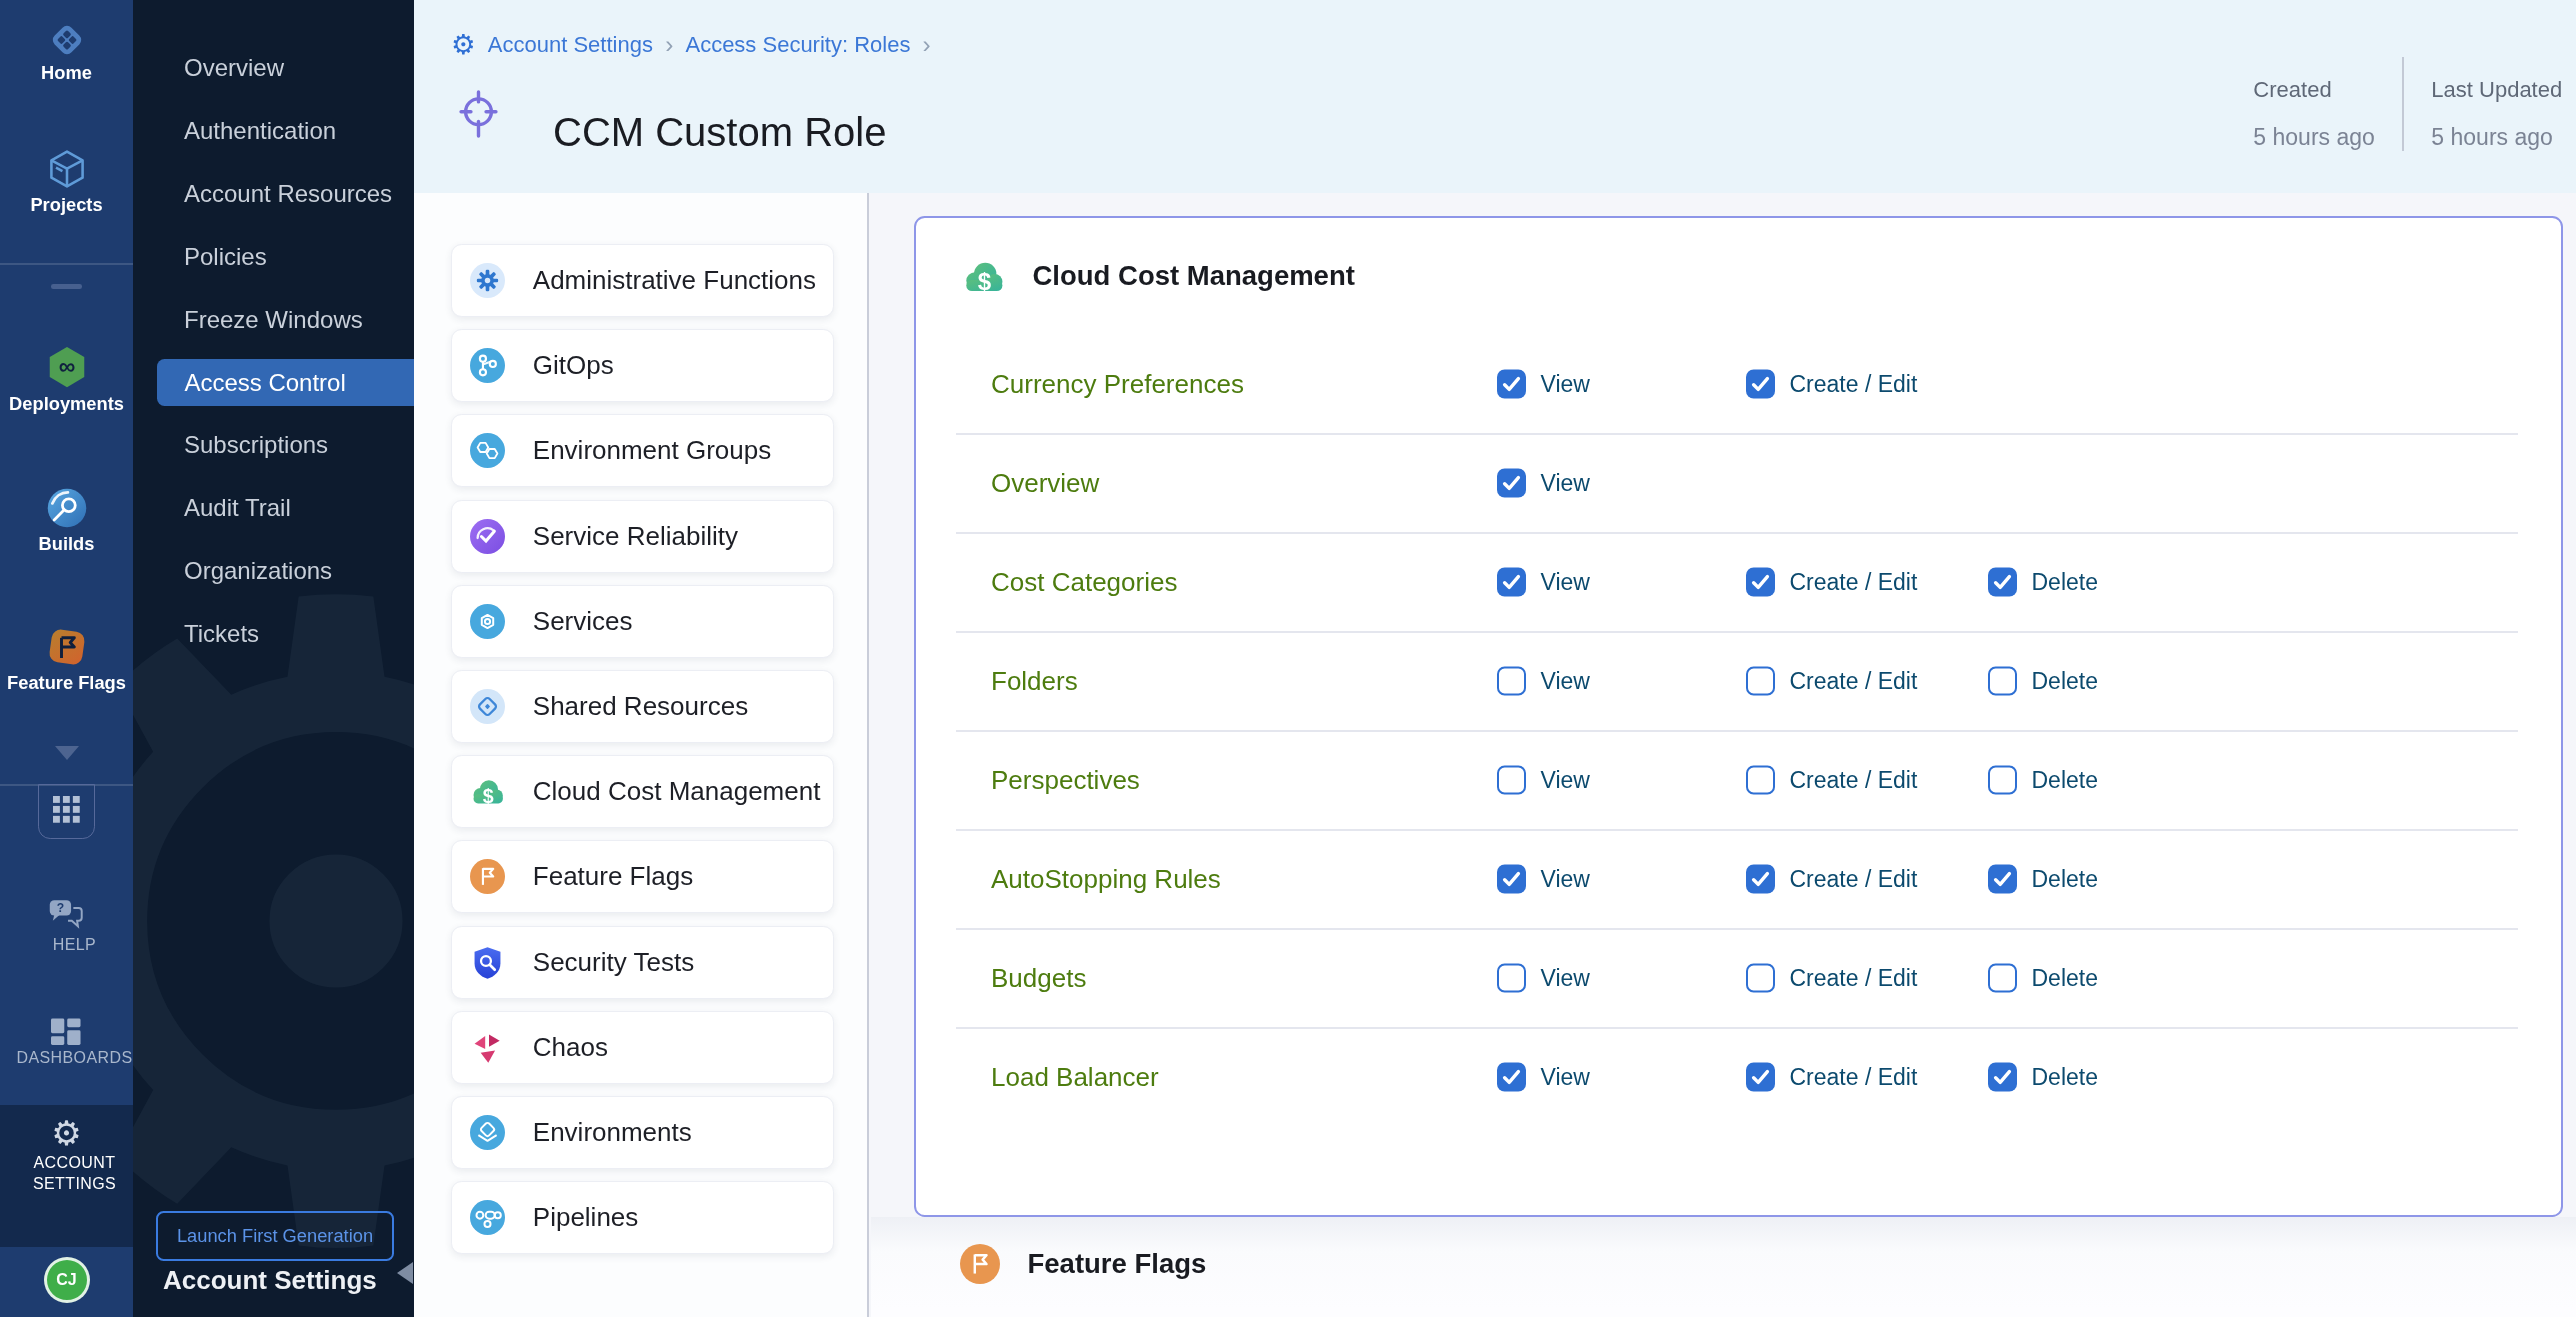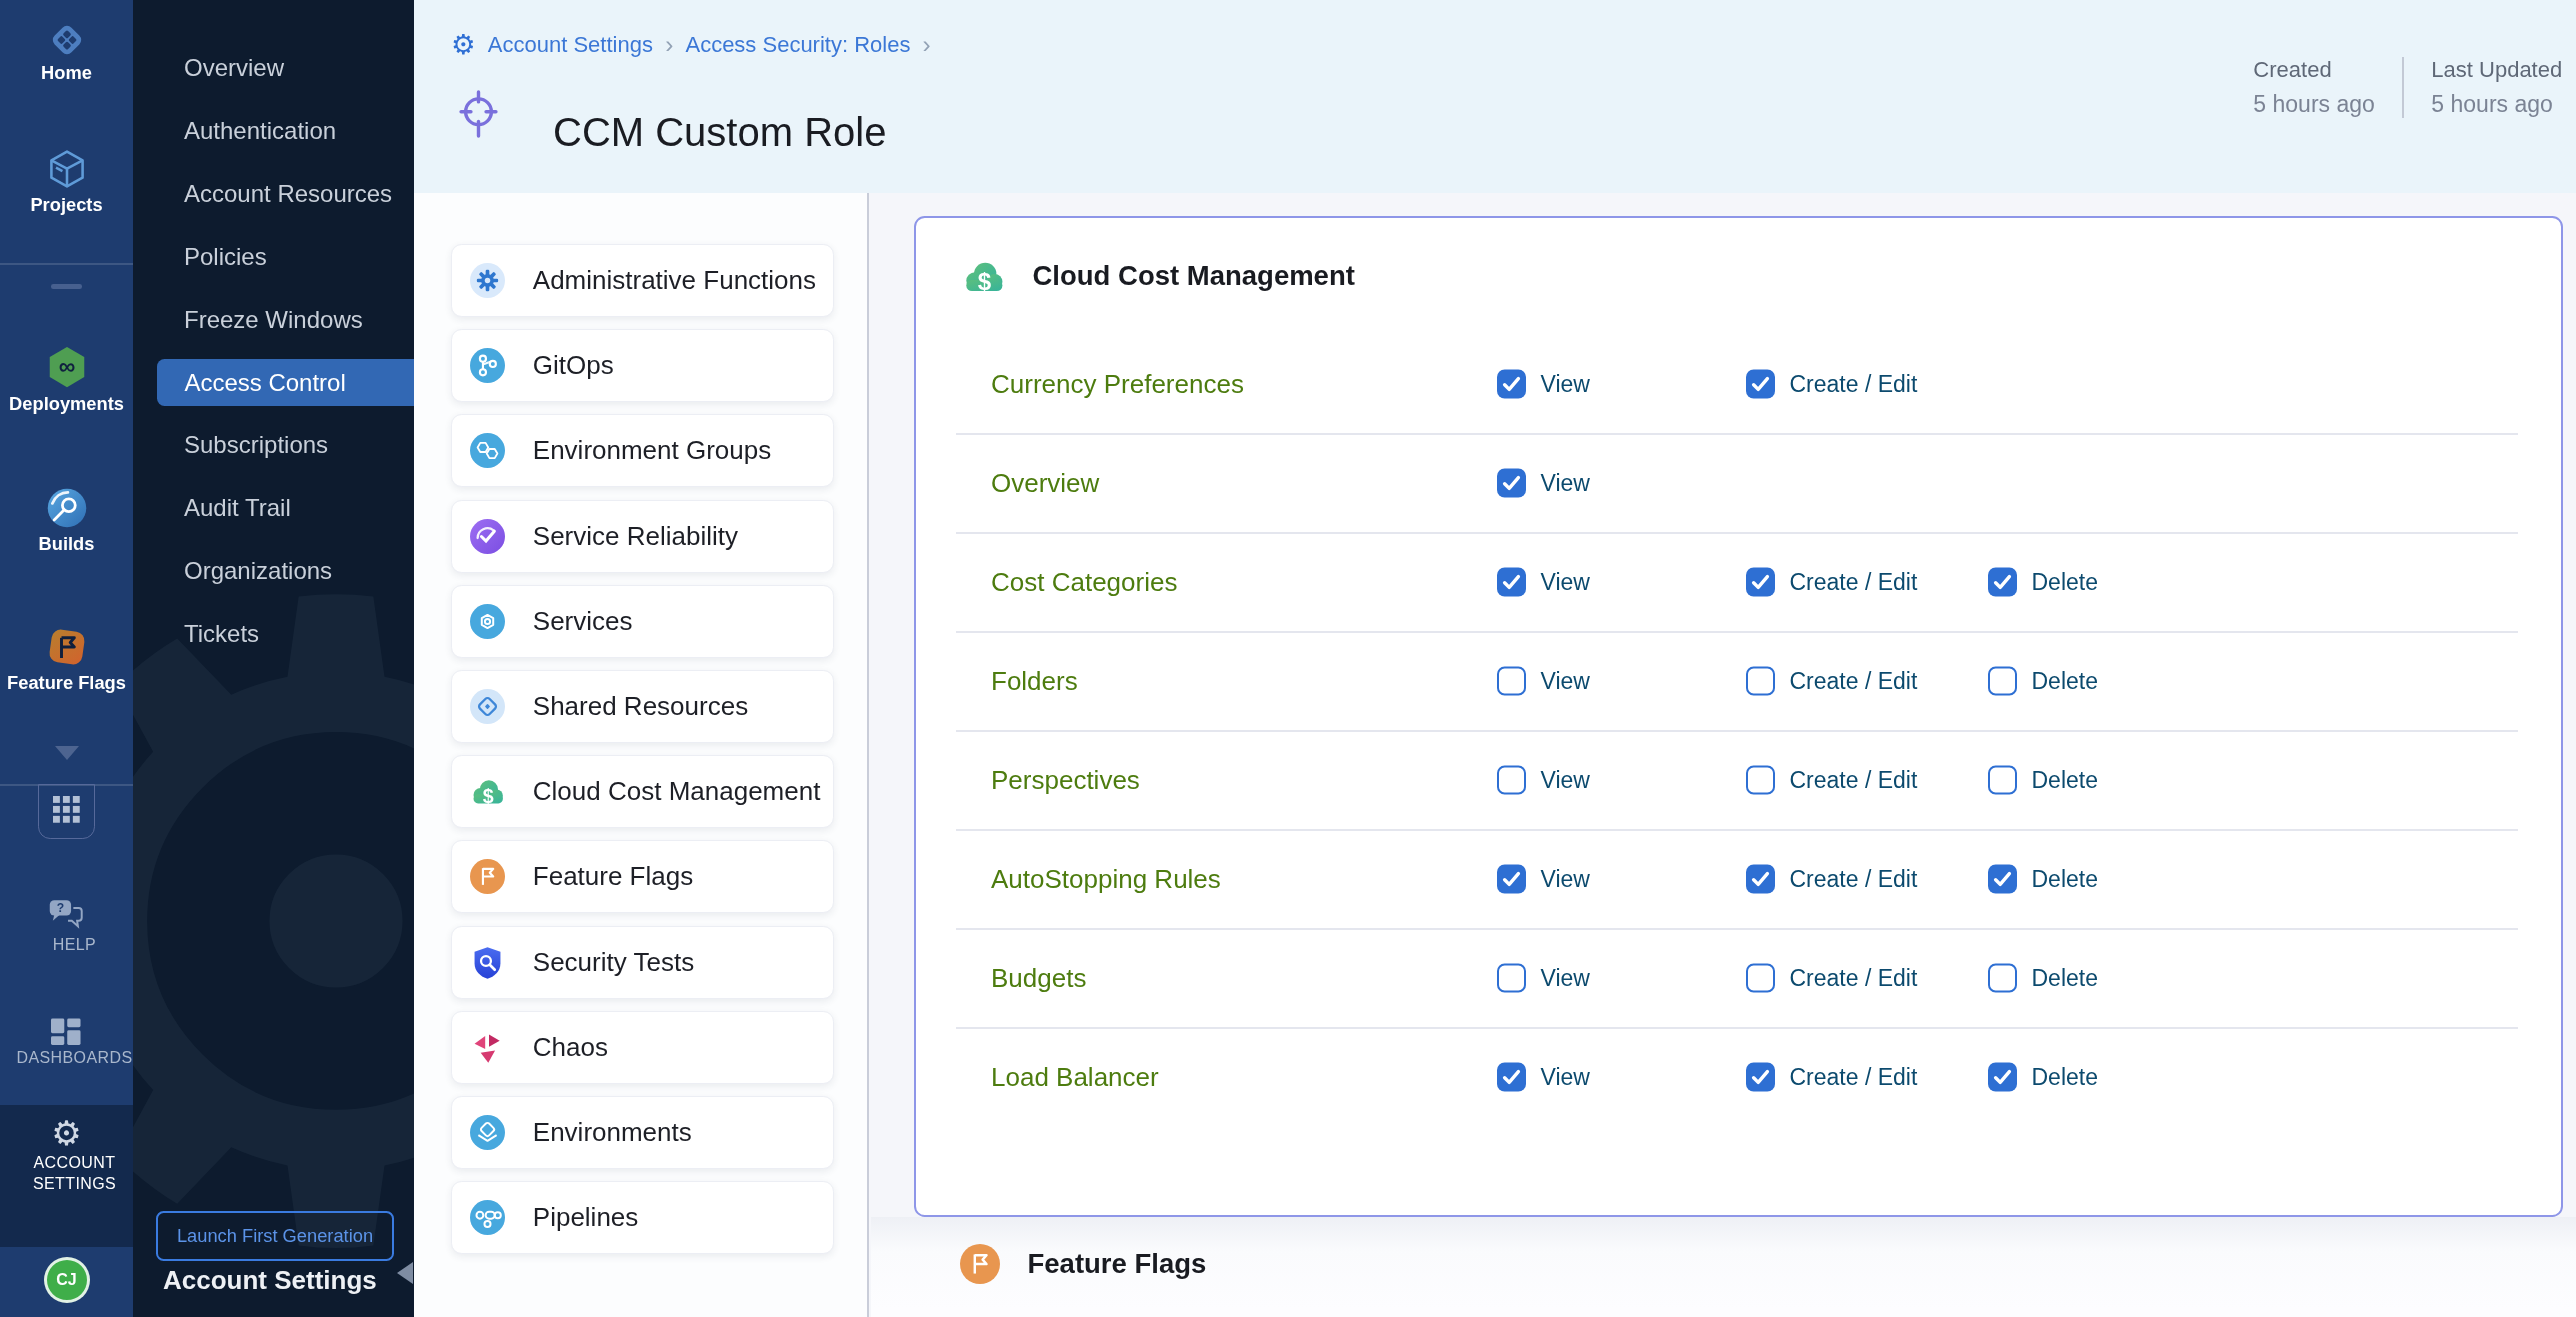--- a/index.html
+++ b/index.html
@@ -40,21 +40,21 @@
   
   .main{position:absolute;left:414px;top:0;width:2162px;height:1318px;}
   .header{position:absolute;top:0;left:0;width:100%;height:193px;background:#eaf4fa;}
   .breadcrumb{position:absolute;left:37px;top:31px;display:flex;align-items:center;gap:12.2px;font-size:22px;}
   .crumb-gear{color:#2f6fd4;font-size:27.5px;line-height:1;}
   .crumb-link{color:#3b77d6;cursor:pointer;}
   .crumb-sep{color:#93a2b5;font-size:24.4px;}
   .title-icon{position:absolute;left:43px;top:89px;}
   .page-title{position:absolute;left:131px;top:102px;margin:8px;font-size:40px;font-weight:500;color:#1a1c22;}
   .meta{position:absolute;right:13.8px;top:57px;display:flex;align-items:stretch;}
-  .meta-col{display:flex;flex-direction:column;gap:8px;}
+  .meta-col{display:flex;flex-direction:column;gap:21px;margin-top:20px;}
   .meta-label{font-size:22px;font-weight:500;color:#5f6877;}
   .meta-value{font-size:23px;color:#7b8394;}
   .meta-div{width:1.5px;background:#c3c9d5;margin:0 27.5px;}
   .content{position:absolute;top:193px;left:0;right:0;bottom:0;background:#f5f6fa;}
   .lower-bg{position:absolute;left:457px;right:0;top:1024px;bottom:0;
     background:linear-gradient(180deg,#eef0f5 0px,#fafbfd 34px,#fdfdff 92px);z-index:0;}
   
   .cards-col{position:absolute;left:0;top:0;bottom:0;width:455px;background:#fcfdfe;
     border-right:2.3px solid #c9cdd9;box-sizing:border-box;padding-top:51px;z-index:1;}
   .card{width:383px;height:73px;margin:0 0 12.2px 37px;box-sizing:border-box;background:#ffffff;

